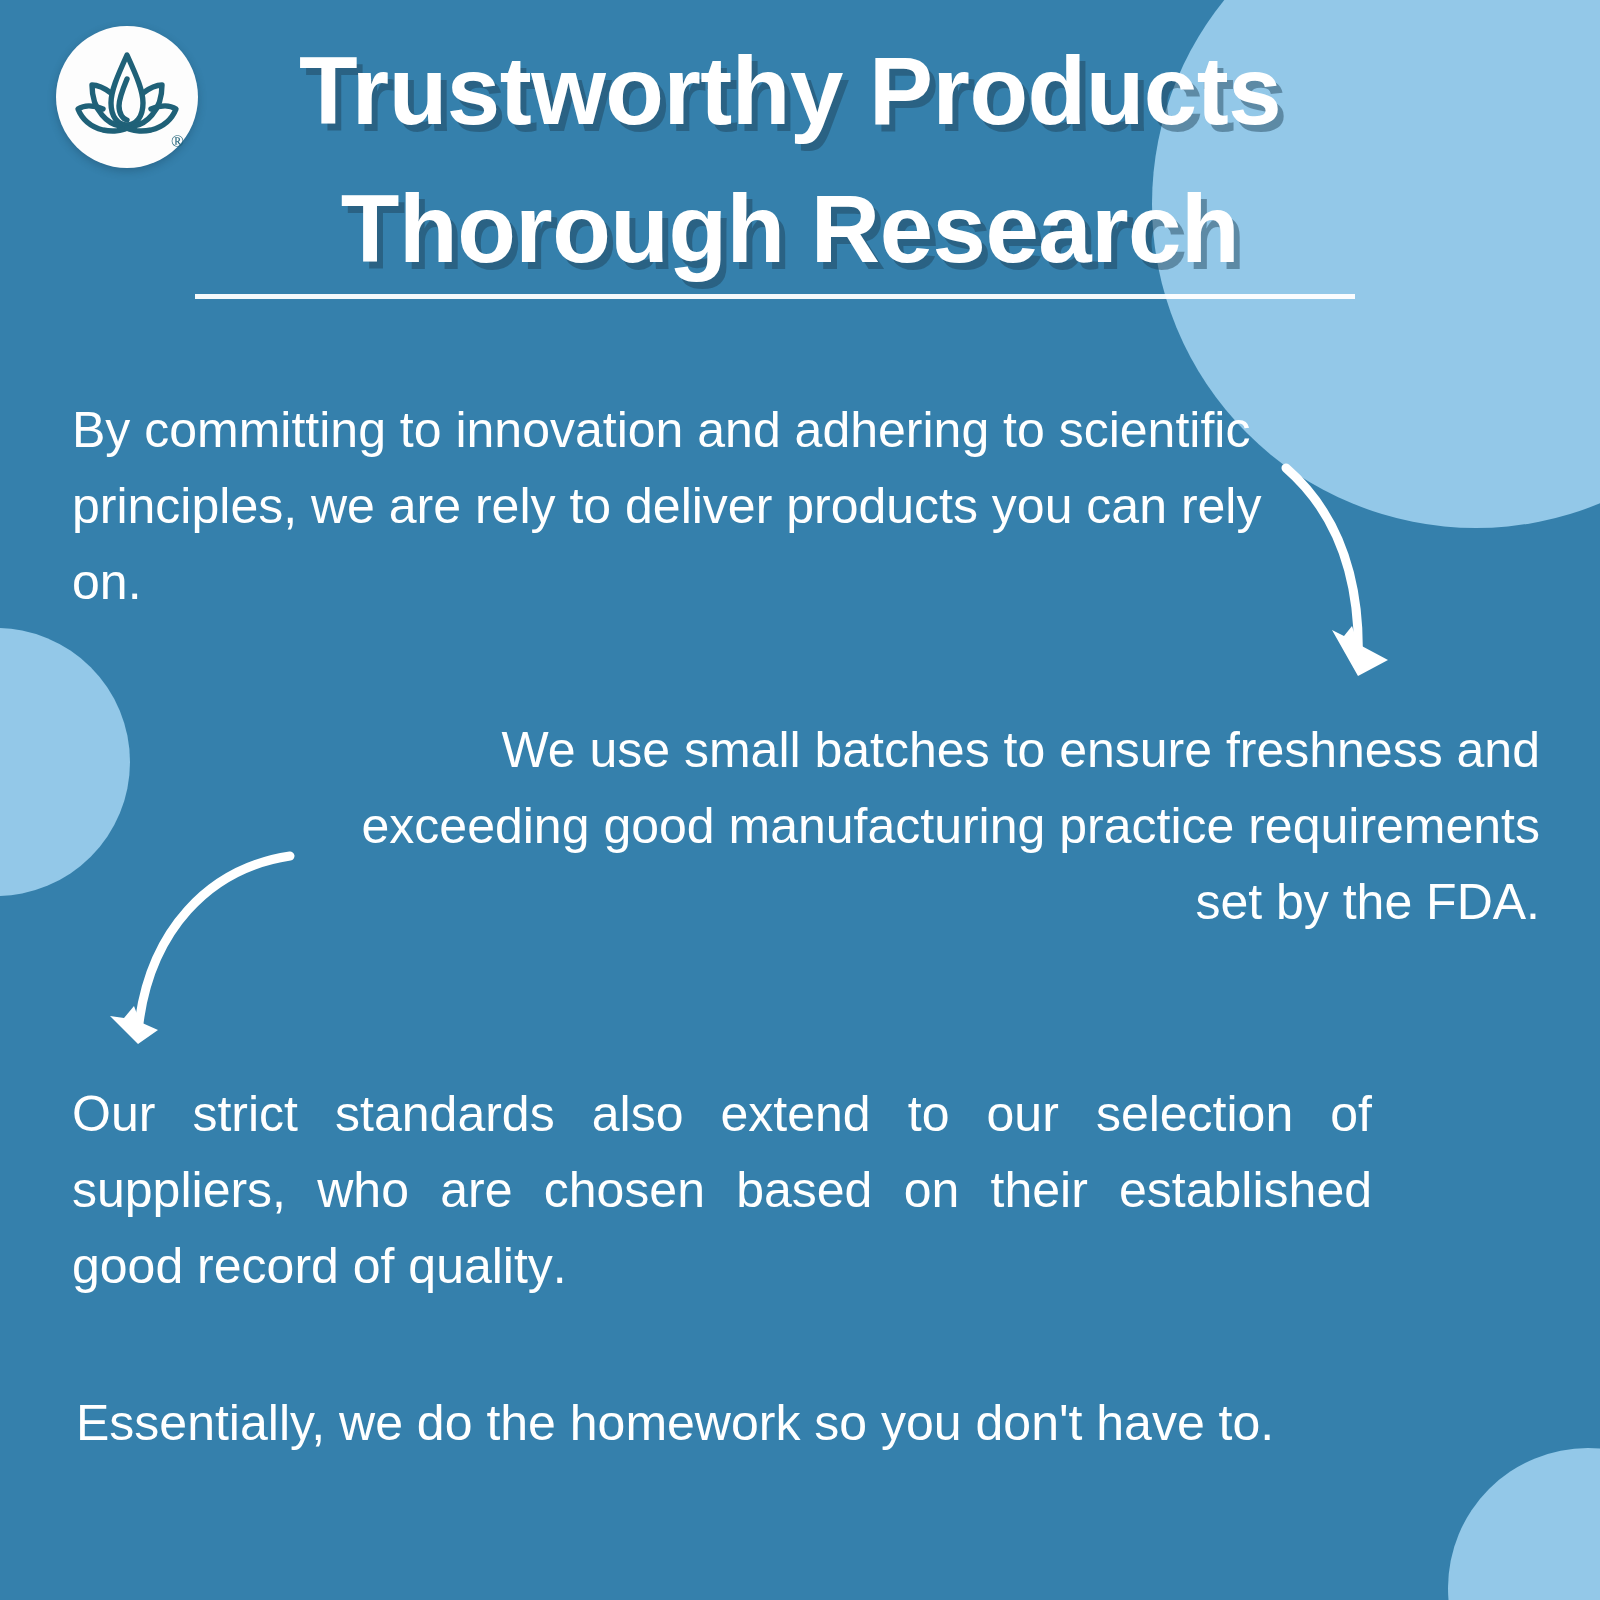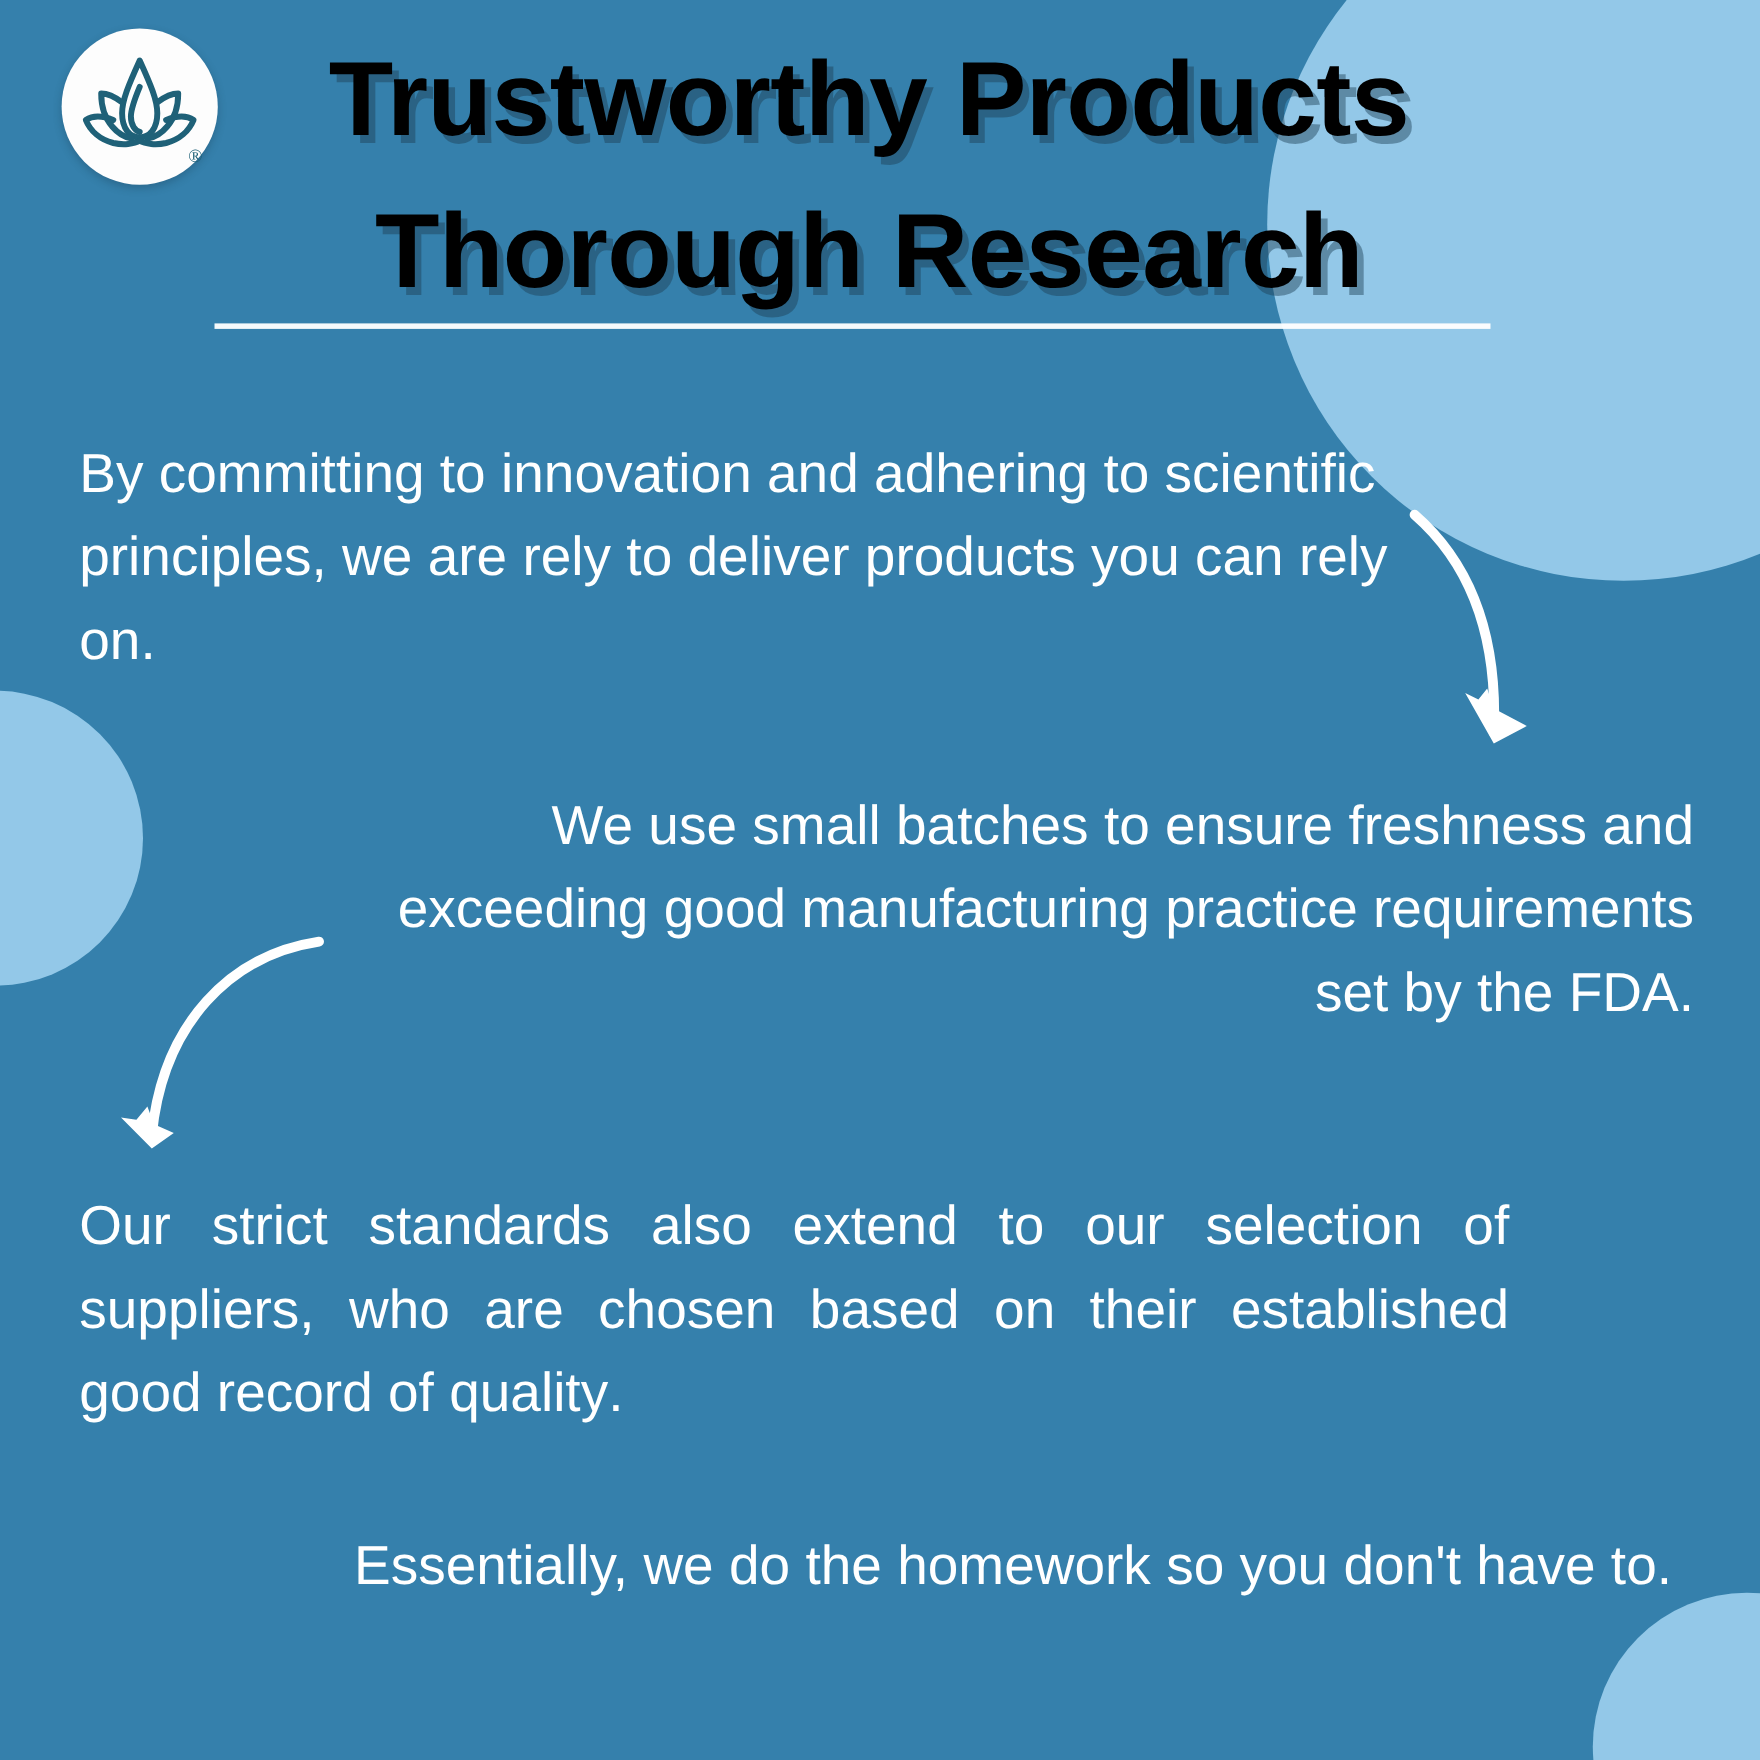--- a/index.html
+++ b/index.html
@@ -72,21 +72,21 @@
     position: absolute;
     left: 200px;
     top: 22px;
     width: 1180px;
     text-align: center;
   }
   .title-line {
     font-size: 96px;
     font-weight: bold;
     line-height: 1.44;
-    color: #000000;
+    color: #ffffff;
     letter-spacing: -0.5px;
     text-shadow: 6px 7px 0px rgba(28,62,84,0.45);
     white-space: nowrap;
   }
   #title-rule {
     position: absolute;
     left: -5px;
     top: 272px;
     width: 1160px;
     height: 5px;
@@ -116,25 +116,25 @@
     width: 1230px;
     text-align: right;
   }
   #para-3 {
     left: 72px;
     top: 1076px;
     width: 1300px;
     text-align: justify;
   }
   #para-4 {
-    left: 60px;
+    left: 76px;
     top: 1385px;
     width: 1460px;
     font-weight: bold;
-    text-align: right;
+    text-align: left;
   }
 
   
   .arrow-svg {
     position: absolute;
     pointer-events: none;
     overflow: visible;
   }
   #arrow-1 { left: 1240px; top: 430px; }
   #arrow-2 { left: 90px;  top: 820px; }

